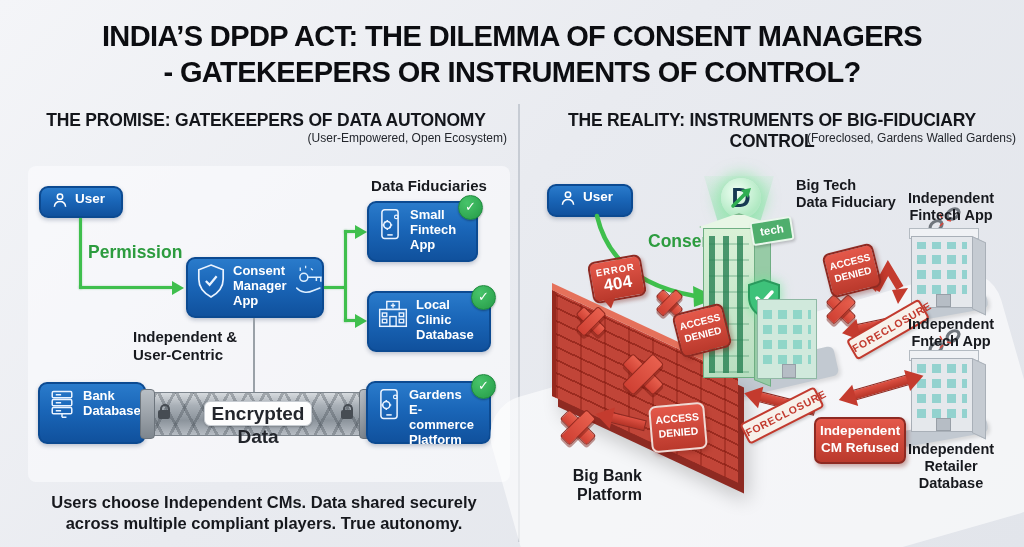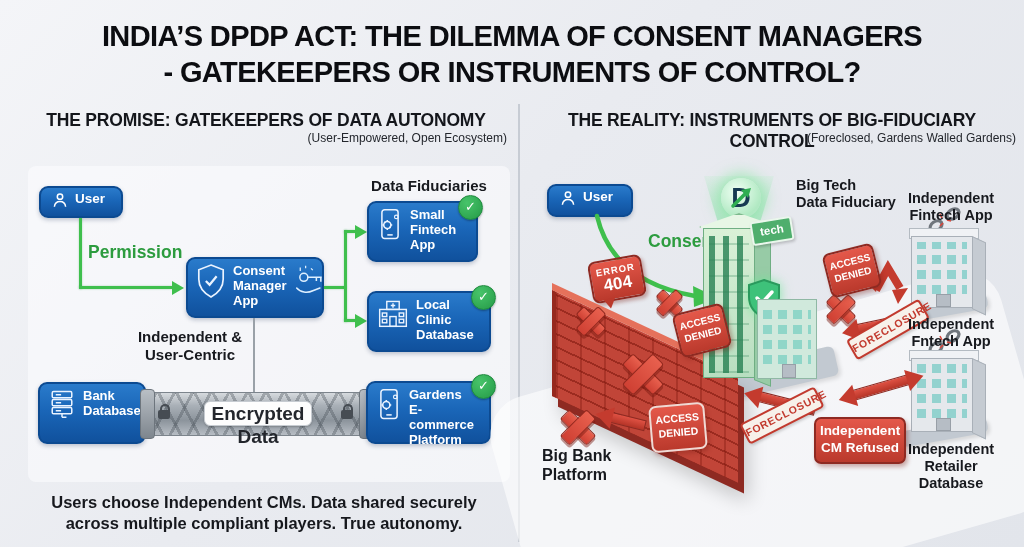--- a/index.html
+++ b/index.html
@@ -157,21 +157,21 @@
     <span style="display:flex;">
       <svg width="36" height="34" viewBox="0 0 40 38" fill="none" stroke="#dff0ff" stroke-width="1.7">
         <circle cx="12" cy="16" r="4.5"></circle>
         <path d="M16 16 h16 M26 16 v4 M31 16 v5"></path>
         <path d="M4 28 c4 5 12 6 18 3 l8 -3" stroke-linecap="round"></path>
         <path d="M8 5 v4 M14 3 v3 M20 6 l2 2" stroke-width="1.4"></path>
       </svg>
     </span>
   </div>
 
-  <div class="abs black-note ml" style="left:133px;top:328px;width:114px;text-align:center;">Independent &amp;
+  <div class="abs black-note ml" style="left:133px;top:328px;width:114px;text-align:left;">Independent &amp;
 User-Centric</div>
 
   <div class="abs connector" style="left:253px;top:318px;width:2px;height:76px;"></div>
 
   <div class="abs glabel" style="left:366px;top:177px;width:126px;text-align:center;font-size:15px;">Data Fiduciaries</div>
 
   <div class="abs gseg" style="left:324px;top:286px;width:22px;height:3px;"></div>
   <div class="abs gseg" style="left:344px;top:230px;width:3px;height:92px;"></div>
   <div class="abs gseg" style="left:344px;top:230px;width:13px;height:3px;"></div>
   <div class="abs garrow-r" style="left:355px;top:225px;"></div>
@@ -377,17 +377,17 @@
 
   <div class="abs glabel ml" style="left:796px;top:177px;width:110px;">Big Tech
 Data Fiduciary</div>
   <div class="abs glabel ml" style="left:896px;top:190px;width:110px;text-align:center;">Independent
 Fintech App</div>
   <div class="abs glabel ml" style="left:896px;top:316px;width:110px;text-align:center;">Independent
 Fntech App</div>
   <div class="abs glabel ml" style="left:896px;top:441px;width:110px;text-align:center;">Independent
 Retailer
 Database</div>
-  <div class="abs glabel ml" style="left:542px;top:446px;width:100px;font-size:16px;line-height:19px;">Big Bank
+  <div class="abs glabel ml" style="left:542px;top:466px;width:100px;font-size:16px;line-height:19px;text-align:right;">Big Bank
 Platform</div>
 
 
 </div>
 
 </body></html>

